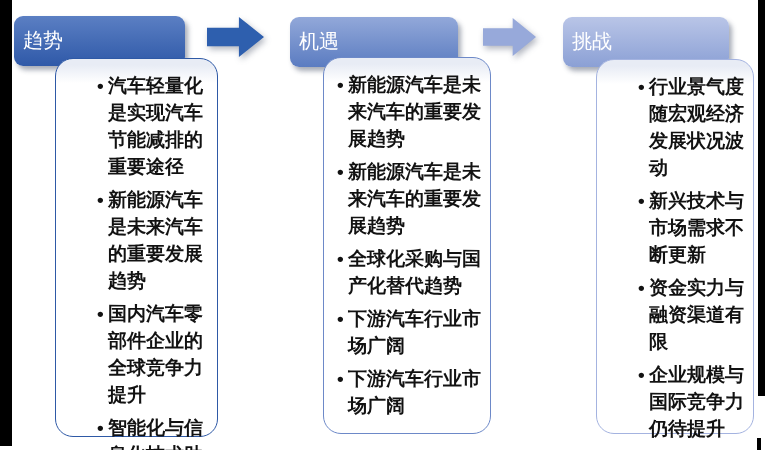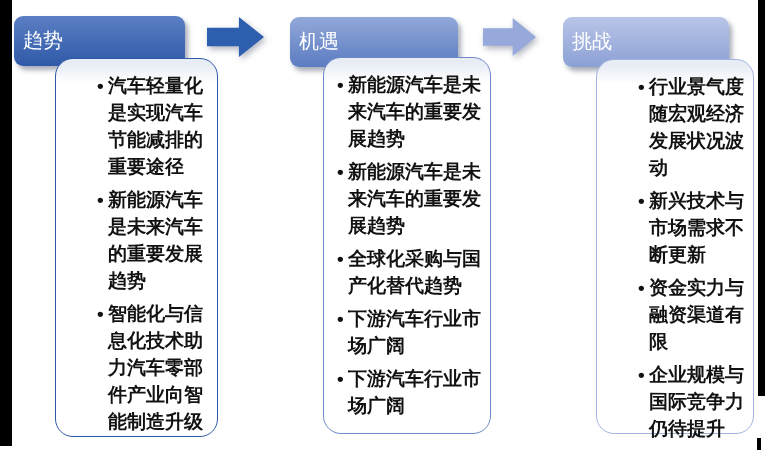--- a/index.html
+++ b/index.html
@@ -71,20 +71,21 @@
     <div class="shape"></div>
   </div>
   <div class="arrow arrow2">
     <div class="shape"></div>
   </div>
 
   <div class="panel panel1">
     <ul>
       <li>汽车轻量化是实现汽车节能减排的重要途径</li>
       <li>新能源汽车是未来汽车的重要发展趋势</li>
+      <li>国内汽车零部件企业的全球竞争力提升</li>
       <li>智能化与信息化技术助力汽车零部件产业向智能制造升级</li>
     </ul>
   </div>
 
   <div class="panel panel2">
     <ul>
       <li>新能源汽车是未来汽车的重要发展趋势</li>
       <li>新能源汽车是未来汽车的重要发展趋势</li>
       <li>全球化采购与国产化替代趋势</li>
       <li>下游汽车行业市场广阔</li>

